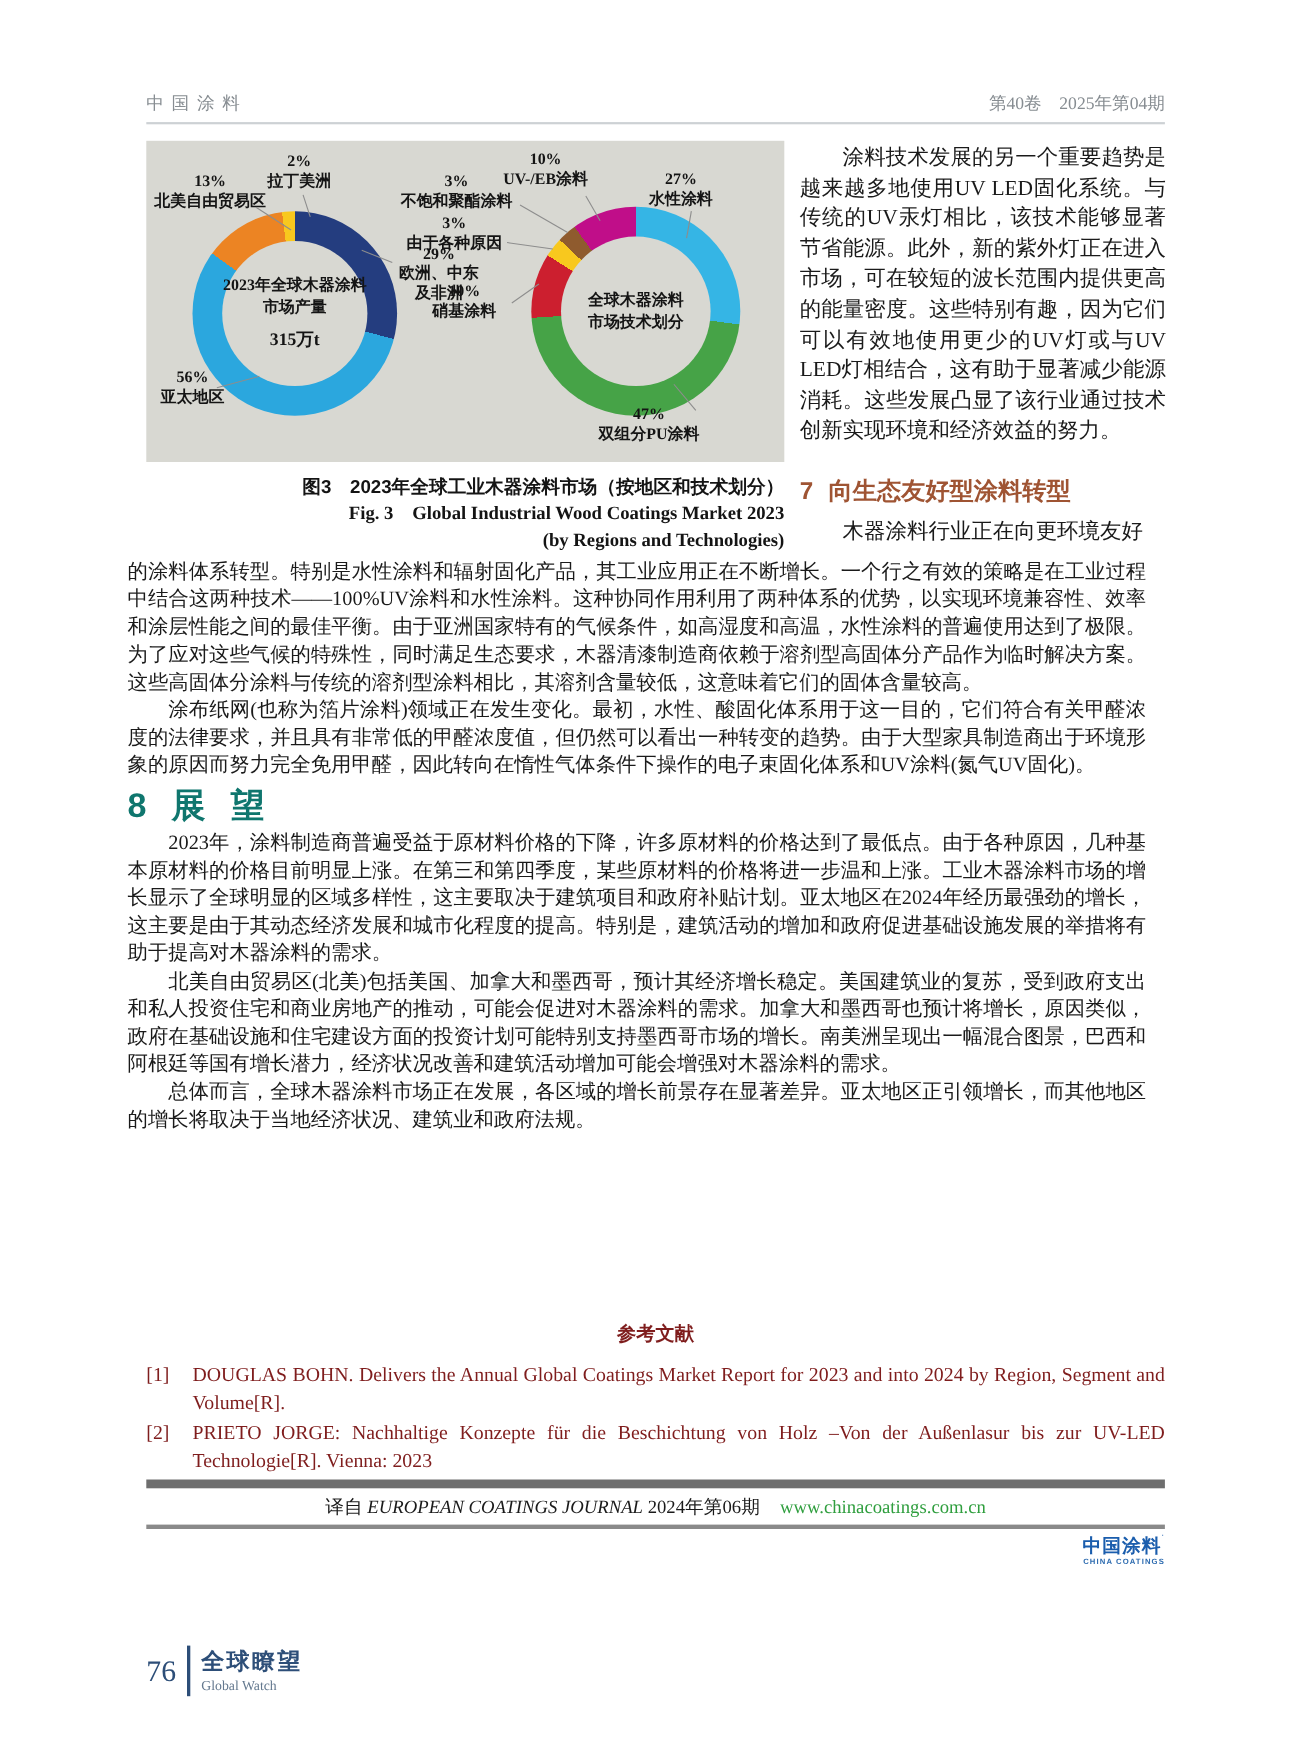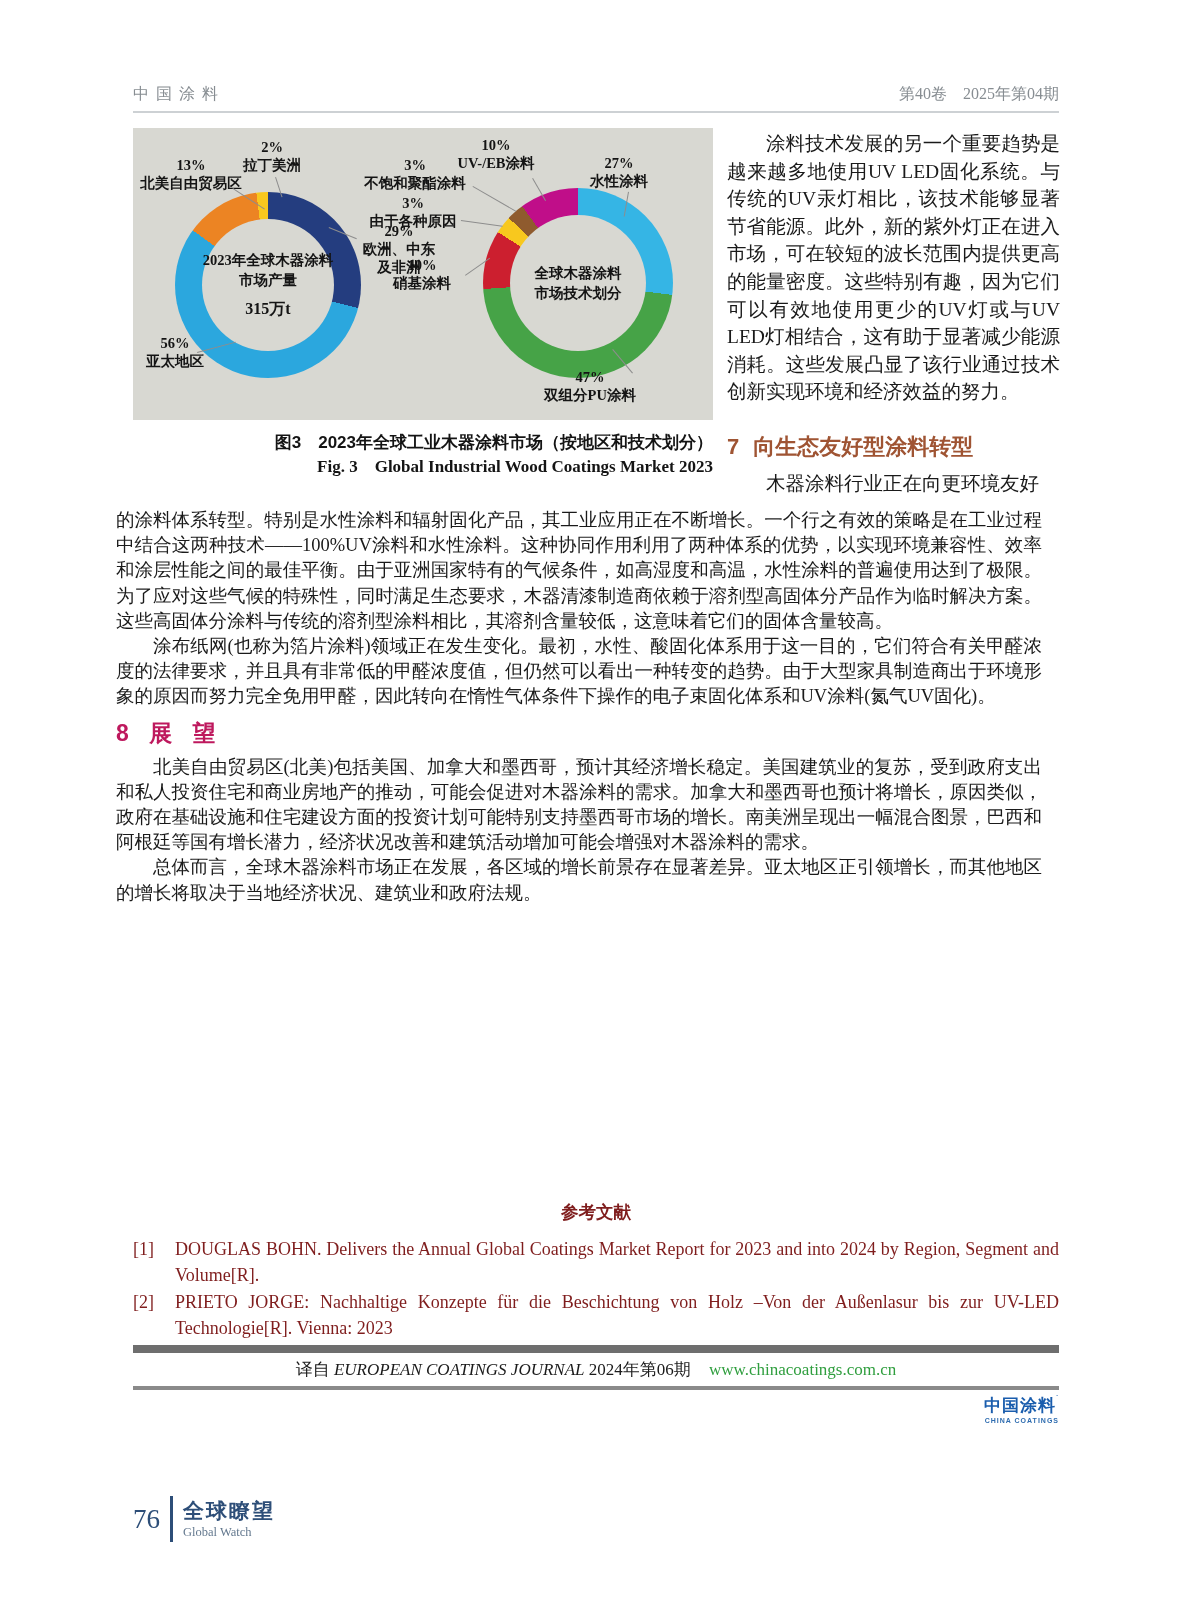--- a/index.html
+++ b/index.html
@@ -34,22 +34,22 @@
   .rcol p{margin:0;text-indent:2em;}
   .sec7{margin-top:26px;color:#9f5433;font-family:"Liberation Sans","DejaVu Sans",sans-serif;
         font-weight:bold;font-size:22px;line-height:30px;text-align:left;}
   .sec7 .no{margin-right:14px;}
   .rcol .lead{margin-top:8px;}
   
   .main{position:absolute;left:116px;top:508px;width:926px;font-size:18.5px;line-height:25.2px;
         text-align:justify;color:#1a1a1a;}
   .main p{margin:0;}
   .main p.ind{text-indent:2em;}
-  .sec8{margin:7px 0 6px 0;color:#be185d;font-family:"Liberation Sans","DejaVu Sans",sans-serif;
-        font-weight:bold;font-size:23px;line-height:32px;word-spacing:14px;text-align:left;}
+  .sec8{margin:7px 0 6px 0;color:#0f766e;font-family:"Liberation Sans","DejaVu Sans",sans-serif;
+        font-weight:bold;font-size:31px;line-height:32px;word-spacing:14px;text-align:left;}
   
   .refs{position:absolute;left:133px;top:1152px;width:926px;font-size:18px;line-height:26.5px;color:#7f1d1d;margin-top:47px;}
   .refs .rt{font-weight:bold;text-align:center;font-family:"Liberation Sans","DejaVu Sans",sans-serif;
             font-size:17.5px;margin-bottom:10px;}
   .ref{display:flex;text-align:justify;}
   .ref .no{flex:0 0 42px;}
   .ref .tx{flex:1;}
   
   .bar-thick{position:absolute;left:133px;top:1345px;width:926px;height:8px;background:#6e6e6e;}
   .src{position:absolute;left:133px;top:1358px;width:926px;text-align:center;font-size:17px;color:#1a1a1a;}
@@ -146,34 +146,36 @@
   <div class="leader" style="left:328px;top:92px;width:42px;transform:rotate(8deg);"></div>
   <div class="leader" style="left:400px;top:50px;width:26px;transform:rotate(60deg);"></div>
   <div class="leader" style="left:496px;top:64px;width:25px;transform:rotate(100deg);"></div>
   <div class="leader" style="left:332px;top:147px;width:30px;transform:rotate(-35deg);"></div>
   <div class="leader" style="left:480px;top:221px;width:31px;transform:rotate(50deg);"></div>
 </div>
 
 <div class="cap">
   <div class="zh">图3　2023年全球工业木器涂料市场（按地区和技术划分）</div>
   <div class="en">Fig. 3　Global Industrial Wood Coatings Market 2023</div>
+  <div class="en">(by Regions and Technologies)</div>
 </div>
 
 <div class="rcol">
   <p>涂料技术发展的另一个重要趋势是越来越多地使用UV LED固化系统。与传统的UV汞灯相比，该技术能够显著节省能源。此外，新的紫外灯正在进入市场，可在较短的波长范围内提供更高的能量密度。这些特别有趣，因为它们可以有效地使用更少的UV灯或与UV LED灯相结合，这有助于显著减少能源消耗。这些发展凸显了该行业通过技术创新实现环境和经济效益的努力。</p>
   <div class="sec7">
     <span class="no">7</span><span>向生态友好型涂料转型</span>
   </div>
   <p class="lead">木器涂料行业正在向更环境友好</p>
 </div>
 
 <div class="main">
   <p>的涂料体系转型。特别是水性涂料和辐射固化产品，其工业应用正在不断增长。一个行之有效的策略是在工业过程中结合这两种技术——100%UV涂料和水性涂料。这种协同作用利用了两种体系的优势，以实现环境兼容性、效率和涂层性能之间的最佳平衡。由于亚洲国家特有的气候条件，如高湿度和高温，水性涂料的普遍使用达到了极限。为了应对这些气候的特殊性，同时满足生态要求，木器清漆制造商依赖于溶剂型高固体分产品作为临时解决方案。这些高固体分涂料与传统的溶剂型涂料相比，其溶剂含量较低，这意味着它们的固体含量较高。</p>
   <p class="ind">涂布纸网(也称为箔片涂料)领域正在发生变化。最初，水性、酸固化体系用于这一目的，它们符合有关甲醛浓度的法律要求，并且具有非常低的甲醛浓度值，但仍然可以看出一种转变的趋势。由于大型家具制造商出于环境形象的原因而努力完全免用甲醛，因此转向在惰性气体条件下操作的电子束固化体系和UV涂料(氮气UV固化)。</p>
   <div class="sec8">8 展 望</div>
+  <p class="ind">2023年，涂料制造商普遍受益于原材料价格的下降，许多原材料的价格达到了最低点。由于各种原因，几种基本原材料的价格目前明显上涨。在第三和第四季度，某些原材料的价格将进一步温和上涨。工业木器涂料市场的增长显示了全球明显的区域多样性，这主要取决于建筑项目和政府补贴计划。亚太地区在2024年经历最强劲的增长，这主要是由于其动态经济发展和城市化程度的提高。特别是，建筑活动的增加和政府促进基础设施发展的举措将有助于提高对木器涂料的需求。</p>
   <p class="ind">北美自由贸易区(北美)包括美国、加拿大和墨西哥，预计其经济增长稳定。美国建筑业的复苏，受到政府支出和私人投资住宅和商业房地产的推动，可能会促进对木器涂料的需求。加拿大和墨西哥也预计将增长，原因类似，政府在基础设施和住宅建设方面的投资计划可能特别支持墨西哥市场的增长。南美洲呈现出一幅混合图景，巴西和阿根廷等国有增长潜力，经济状况改善和建筑活动增加可能会增强对木器涂料的需求。</p>
   <p class="ind">总体而言，全球木器涂料市场正在发展，各区域的增长前景存在显著差异。亚太地区正引领增长，而其他地区的增长将取决于当地经济状况、建筑业和政府法规。</p>
 </div>
 
 <div class="refs">
   <div class="rt">参考文献</div>
   <div class="ref">
     <span class="no">[1]</span>
     <span class="tx">DOUGLAS BOHN. Delivers the Annual Global Coatings Market Report for 2023 and into 2024 by Region, Segment and Volume[R].</span>
   </div>

